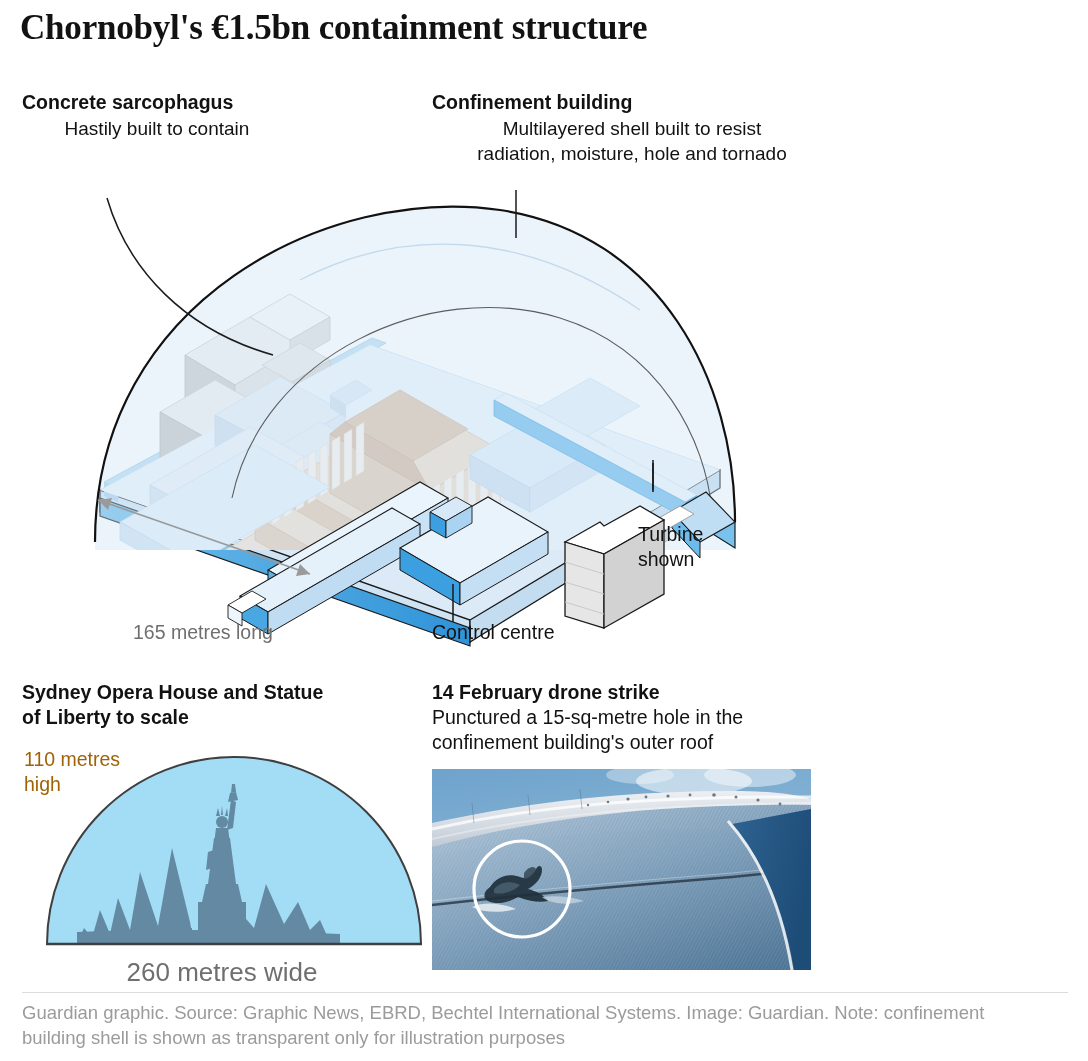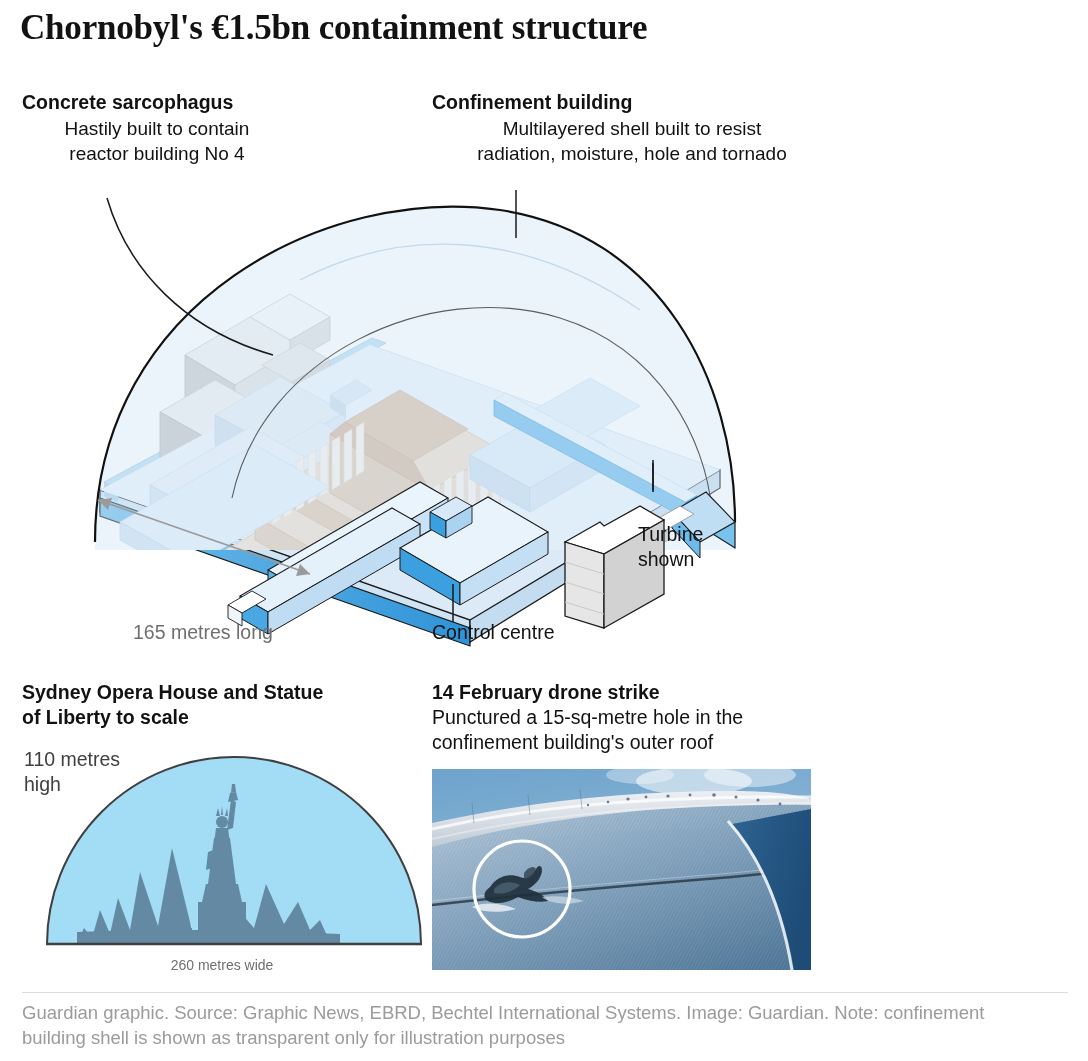--- a/index.html
+++ b/index.html
@@ -51,26 +51,26 @@
   }
 
   
   #panel-scale{position:absolute;left:22px;top:680px;width:400px;}
   #panel-scale .pt{
     font-size:19.5px;font-weight:700;line-height:25px;color:#121212;margin:0;
   }
   #scale-figure{position:relative;width:400px;height:240px;margin-top:22px;}
   #scale-svg{position:absolute;left:0;top:0;}
   #label-110{
-    position:absolute;left:2px;top:-5px;font-size:19.5px;color:#404040;
+    position:absolute;left:2px;top:-5px;font-size:19.5px;color:#a16207;
     line-height:25px;width:120px;
   }
   #label-260{
     position:absolute;left:0;top:205px;width:400px;text-align:center;
-    font-size:14px;color:#6f6f6f;
+    font-size:26px;color:#6f6f6f;
   }
 
   
   #panel-photo{position:absolute;left:432px;top:680px;width:400px;}
   #panel-photo .pt{
     font-size:19.5px;font-weight:700;line-height:25px;color:#121212;margin:0;
   }
   #panel-photo .pb{
     font-size:19.5px;font-weight:400;line-height:25px;color:#121212;margin:0;
   }
@@ -90,21 +90,20 @@
 </head>
 <body>
 
 <div class="page">
 
   <div class="title">Chornobyl's €1.5bn containment structure</div>
 
   <div class="callout" id="callout-sarcophagus">
     <p class="ct">Concrete sarcophagus</p>
     <p class="cb">Hastily built to contain</p>
-    <p class="cb">reactor building No 4</p>
   </div>
 
   <div class="callout" id="callout-confinement">
     <p class="ct">Confinement building</p>
     <p class="cb">Multilayered shell built to resist</p>
     <p class="cb">radiation, moisture, hole and tornado</p>
   </div>
 
   <svg id="iso-illustration" viewBox="0 0 860 500">
     <defs>

